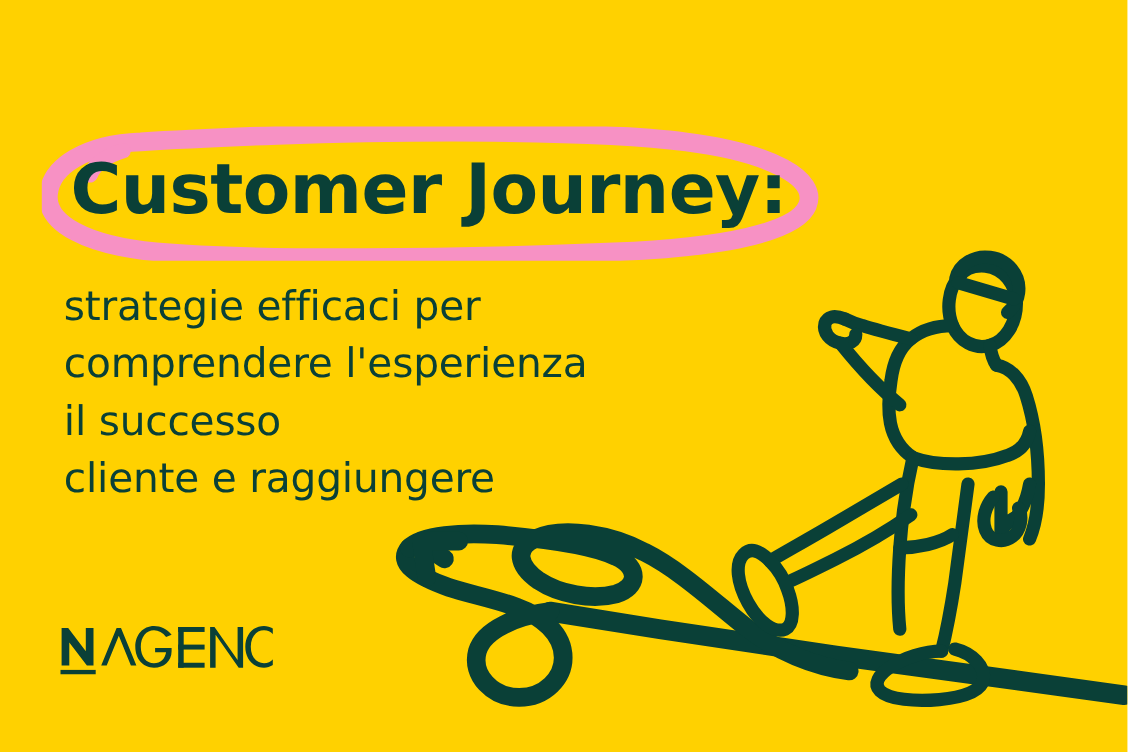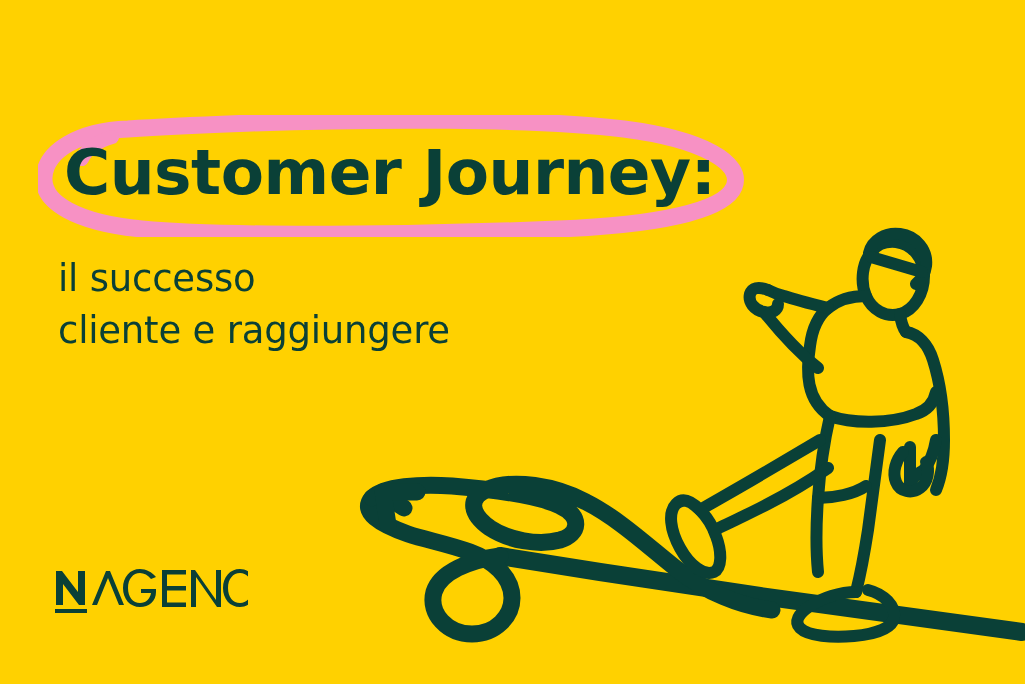--- a/index.html
+++ b/index.html
@@ -208,20 +208,22 @@
                  C620 110 686 96 696 72
                  C706 48 664 24 586 14
                  C500 3 330 4 214 8
                  C162 10 120 12 90 14 Z" fill="none" stroke="#F791C4" stroke-width="17" stroke-linecap="round" stroke-linejoin="round"></path>
         <path d="M74 22 C60 26 48 34 44 44" fill="none" stroke="#F791C4" stroke-width="14" stroke-linecap="round"></path>
       </svg>
       <h1 id="page-title">Customer Journey:</h1>
     </div>
 
     <div id="subtitle">
+      <div>strategie efficaci per</div>
+      <div>comprendere l'esperienza</div>
       <div>il successo</div>
       <div>cliente e raggiungere</div>
     </div>
 
     <div id="logo">
       <svg viewBox="0 0 196 48" width="196" height="48">
 
         <path d="M4 6 L4 40 L11 40 L11 19 L27 40 L33 40 L33 6 L26 6 L26 27 L10 6 Z" fill="#0A4037"></path>
 
         <rect x="3" y="44" width="32" height="5" fill="#0A4037"></rect>

